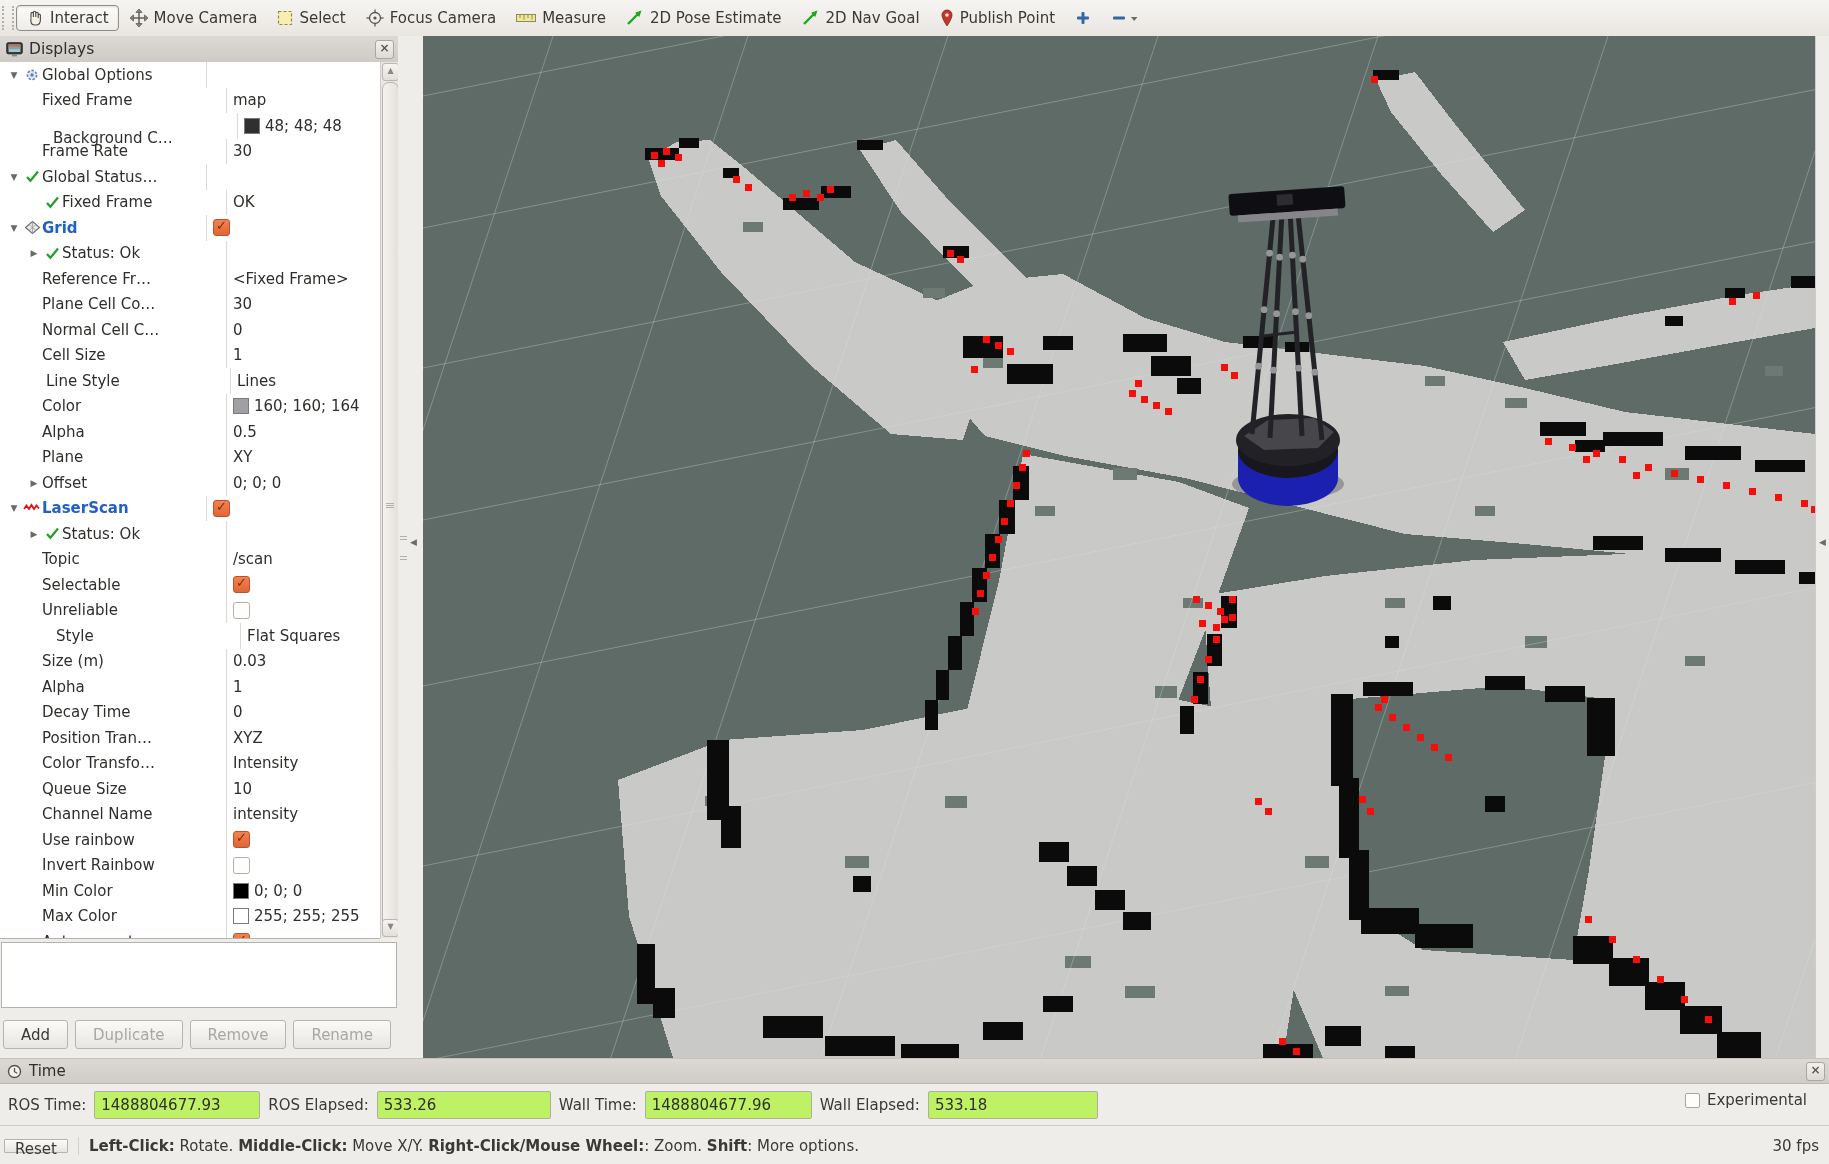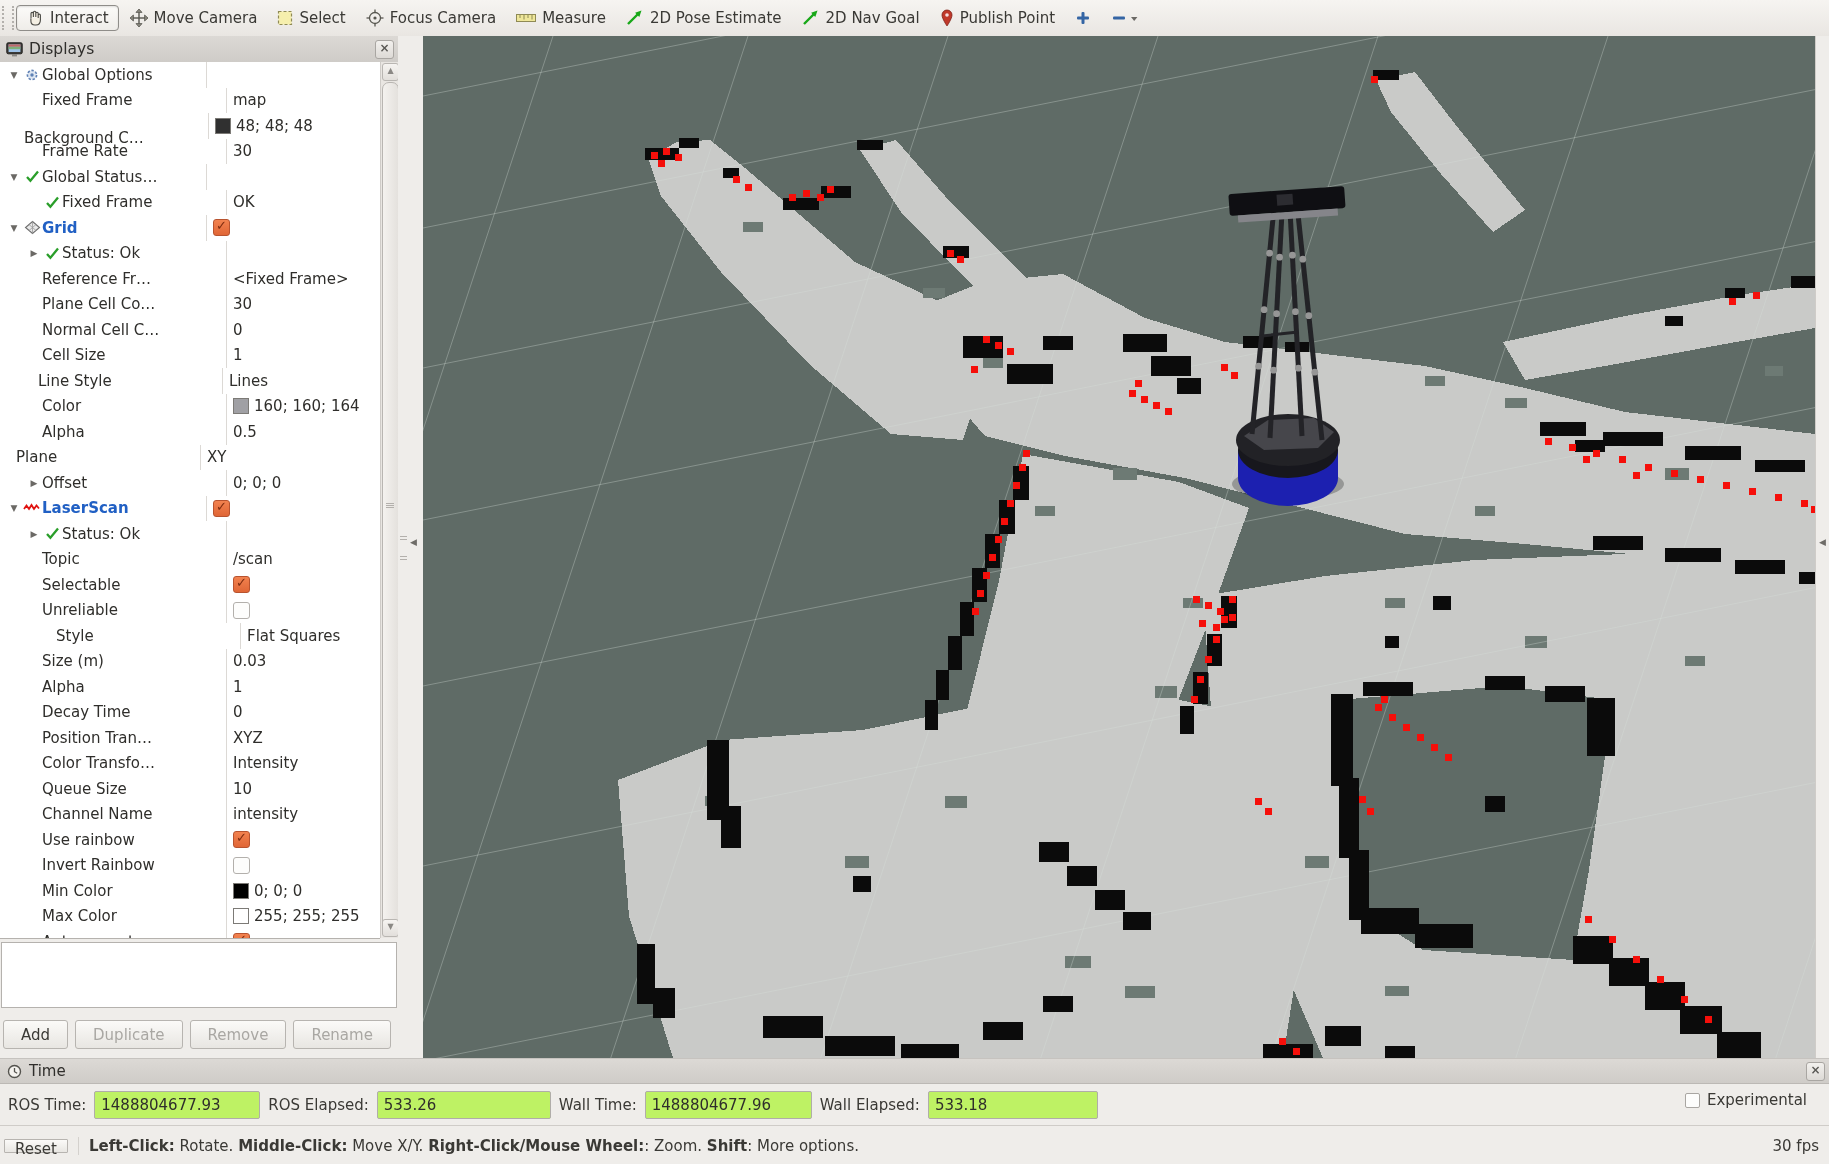--- a/index.html
+++ b/index.html
@@ -216,21 +216,21 @@
       <div class="trow">
         <div class="tcell-label" style="padding-left: 26px;">
           <span class="texp"></span>
           <span>Fixed Frame</span>
         </div>
         <div class="tcell-value">
           <span>map</span>
         </div>
       </div>
       <div class="trow">
-        <div class="tcell-label" style="padding-left: 8px; margin-top: 24px;">
+        <div class="tcell-label" style="padding-left: 37px; margin-top: 24px;">
           <span class="texp"></span>
           <span>Background C…</span>
         </div>
         <div class="tcell-value">
           <span class="swatch" style="background: rgb(48, 48, 48);"></span>
           <span>48; 48; 48</span>
         </div>
       </div>
       <div class="trow">
         <div class="tcell-label" style="padding-left: 26px;">
@@ -324,21 +324,21 @@
       <div class="trow">
         <div class="tcell-label" style="padding-left: 26px;">
           <span class="texp"></span>
           <span>Cell Size</span>
         </div>
         <div class="tcell-value">
           <span>1</span>
         </div>
       </div>
       <div class="trow">
-        <div class="tcell-label" style="padding-left: 22px;">
+        <div class="tcell-label" style="padding-left: 30px;">
           <span class="texp"></span>
           <span>Line Style</span>
         </div>
         <div class="tcell-value">
           <span>Lines</span>
         </div>
       </div>
       <div class="trow">
         <div class="tcell-label" style="padding-left: 26px;">
           <span class="texp"></span>
@@ -352,21 +352,21 @@
       <div class="trow">
         <div class="tcell-label" style="padding-left: 26px;">
           <span class="texp"></span>
           <span>Alpha</span>
         </div>
         <div class="tcell-value">
           <span>0.5</span>
         </div>
       </div>
       <div class="trow">
-        <div class="tcell-label" style="">
+        <div class="tcell-label" style="padding-left: 26px;">
           <span class="texp"></span>
           <span>Plane</span>
         </div>
         <div class="tcell-value">
           <span>XY</span>
         </div>
       </div>
       <div class="trow">
         <div class="tcell-label" style="padding-left: 26px;">
           <span class="texp">▶</span>

